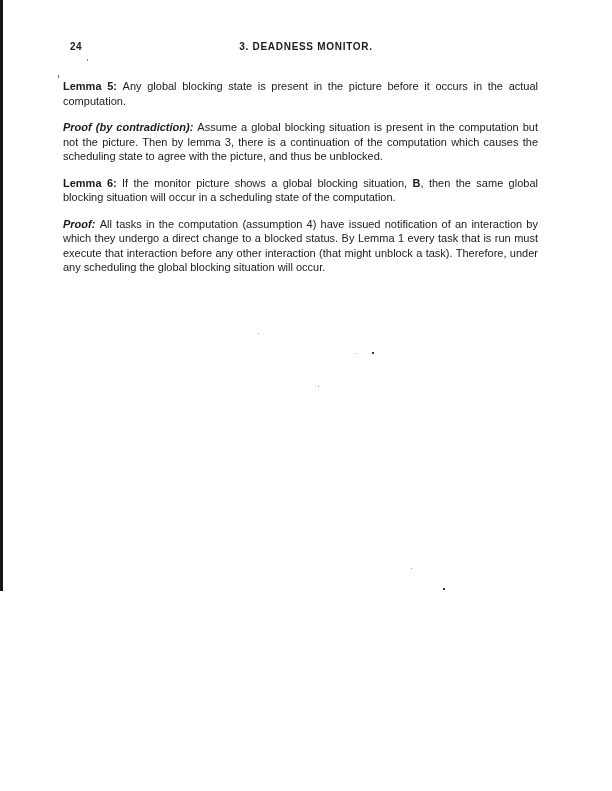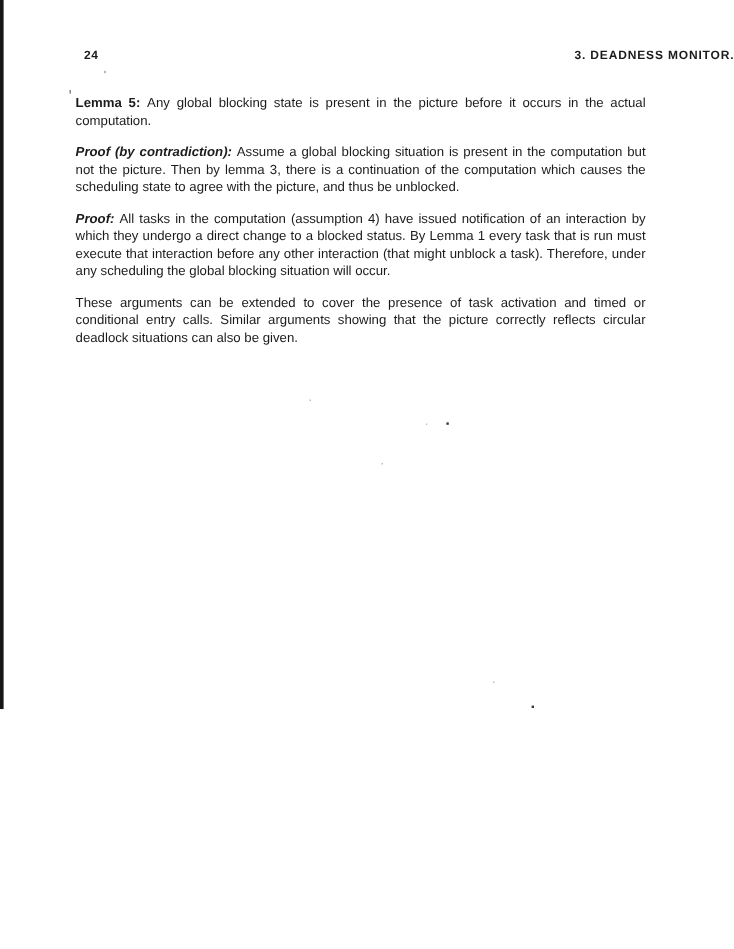--- a/index.html
+++ b/index.html
@@ -43,21 +43,21 @@
     font-weight: bold;
   }
   .page-num {
     position: absolute;
     left: 70px;
     top: 0;
     letter-spacing: 0.4px;
   }
   .running-title {
     display: block;
-    text-align: right;
+    text-align: center;
     letter-spacing: 0.7px;
   }
   .content {
     position: absolute;
     top: 79px;
     left: 63px;
     width: 489px;
     font-size: 11px;
     line-height: 14.5px;
     text-align: justify;
@@ -84,24 +84,24 @@
     <span class="page-num">24</span>
     <span class="running-title">3. DEADNESS MONITOR.</span>
   </div>
 
   <div class="content">
 
     <p><span class="seg-bold">Lemma 5: </span><span>Any global blocking state is present in the picture before it occurs in the actual computation.</span></p>
 
     <p><span class="seg-italic">Proof (by contradiction): </span><span>Assume a global blocking situation is present in the computation but not the picture. Then by lemma 3, there is a continuation of the computation which causes the scheduling state to agree with the picture, and thus be unblocked.</span></p>
 
+    <p><span class="seg-bold">Lemma 6: </span><span>If the monitor picture shows a global blocking situation, </span><span class="seg-bold">B</span><span>, then the same global blocking situation will occur in a scheduling state of the computation.</span></p>
 
     <p><span class="seg-italic">Proof: </span><span>All tasks in the computation (assumption 4) have issued notification of an interaction by which they undergo a direct change to a blocked status. By Lemma 1 every task that is run must execute that interaction before any other interaction (that might unblock a task). Therefore, under any scheduling the global blocking situation will occur.</span></p>
 
-    <p><span>These arguments can be extended to cover the presence of task activation and timed or conditional entry calls. Similar arguments showing that the picture correctly reflects circular deadlock situations can also be given.</span></p>
 
   </div>
 
   <div class="speck" style="left:58px;  top:75px;  width:1px; height:3px; background:#666;"></div>
   <div class="speck" style="left:87px;  top:59px;  width:1px; height:2px; background:#888;"></div>
   <div class="speck" style="left:258px; top:333px; width:1px; height:1px; background:#999;"></div>
   <div class="speck" style="left:355px; top:353px; width:1px; height:1px; background:#aaa;"></div>
   <div class="speck" style="left:372px; top:352px; width:2px; height:2px; background:#3a3a3a;"></div>
   <div class="speck" style="left:318px; top:386px; width:1px; height:1px; background:#999;"></div>
   <div class="speck" style="left:411px; top:568px; width:1px; height:1px; background:#9a9a9a;"></div>

